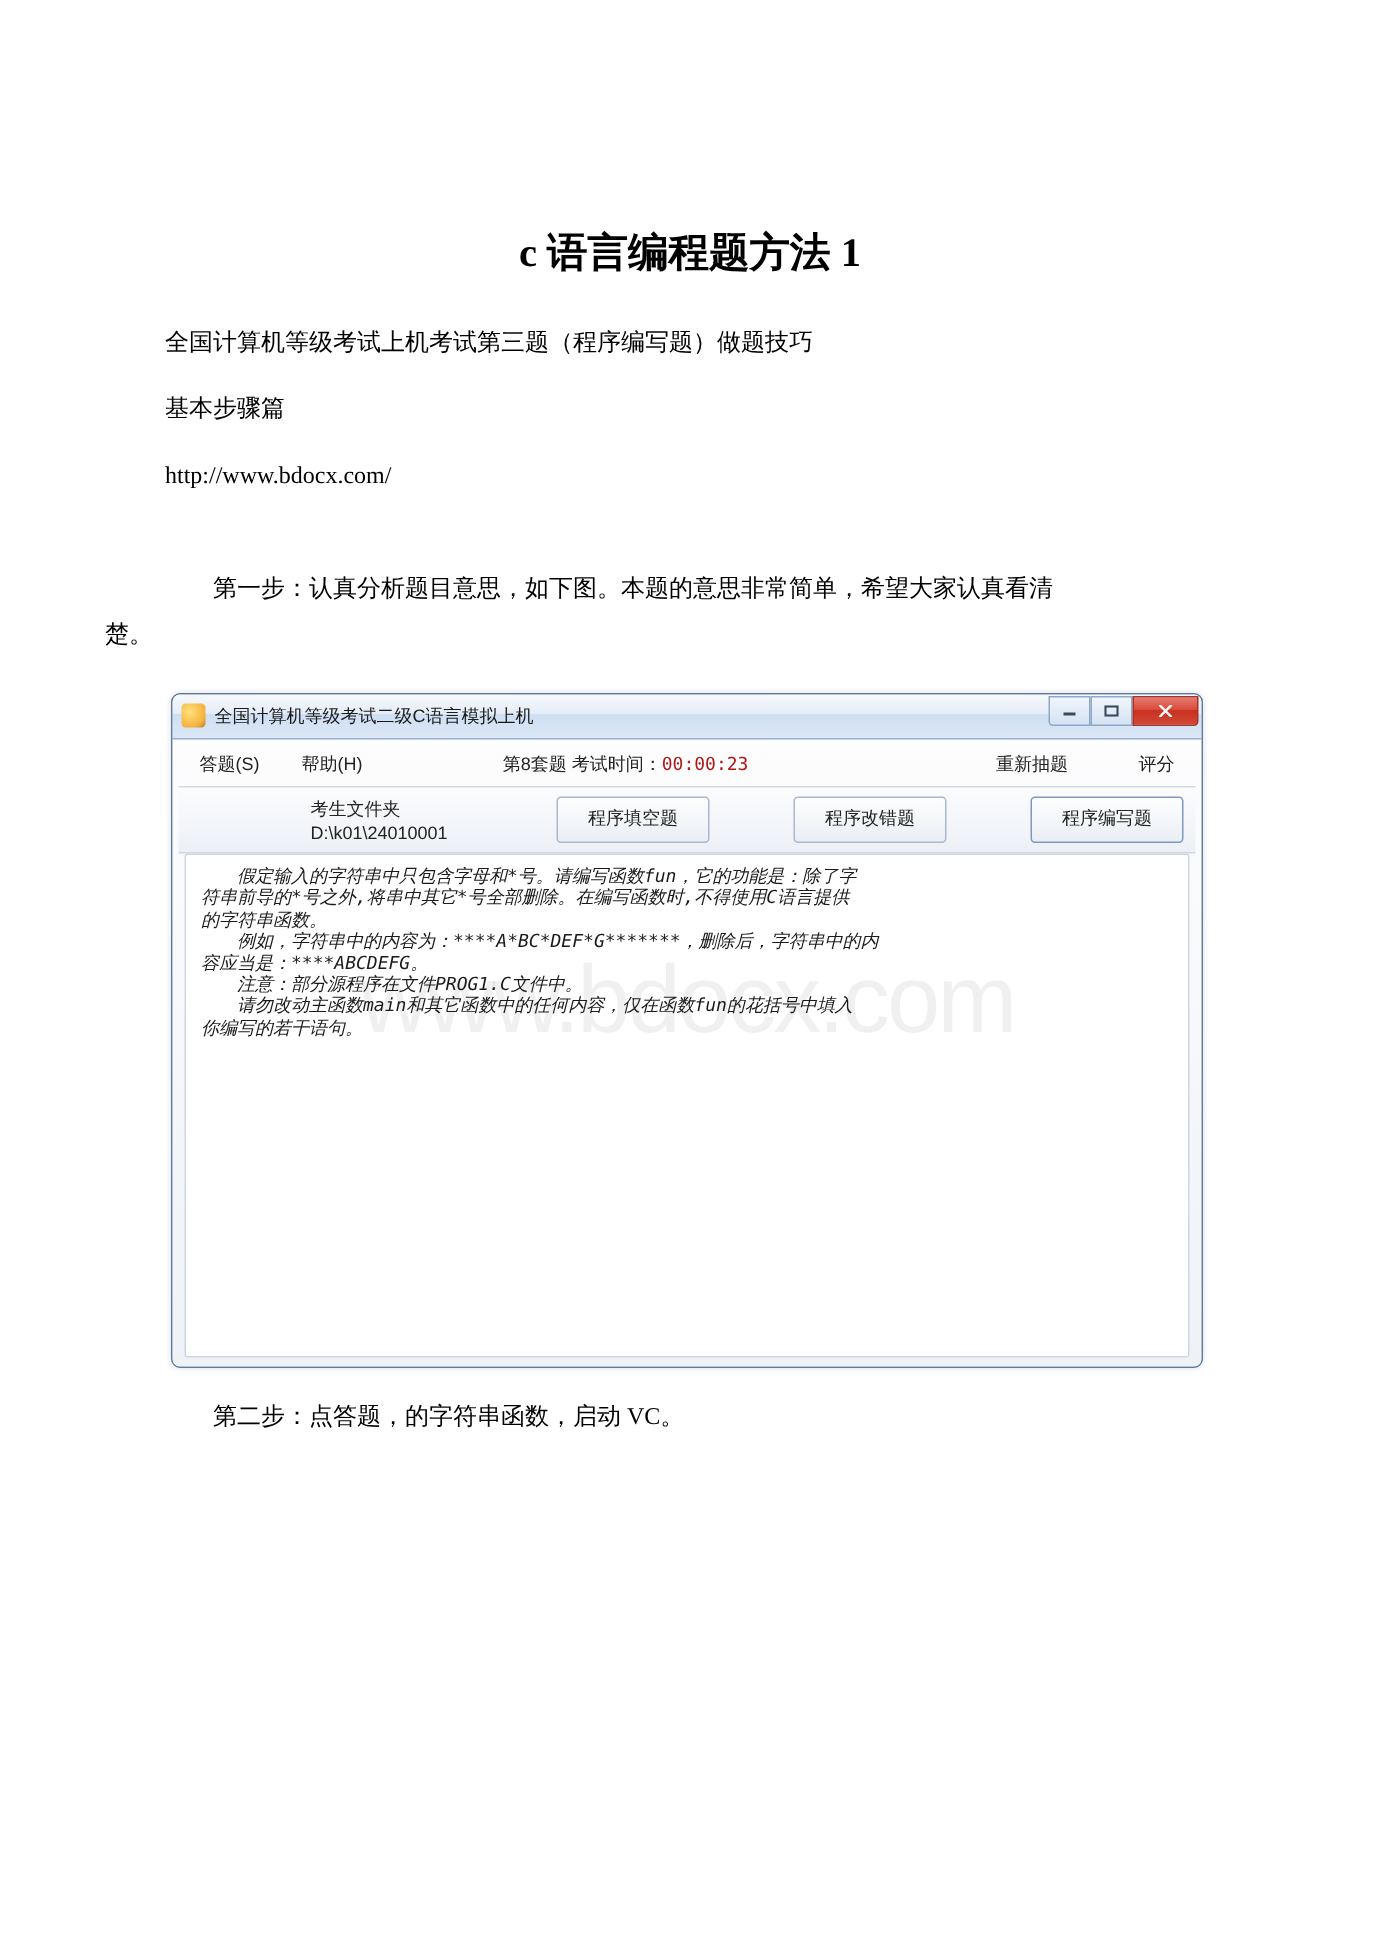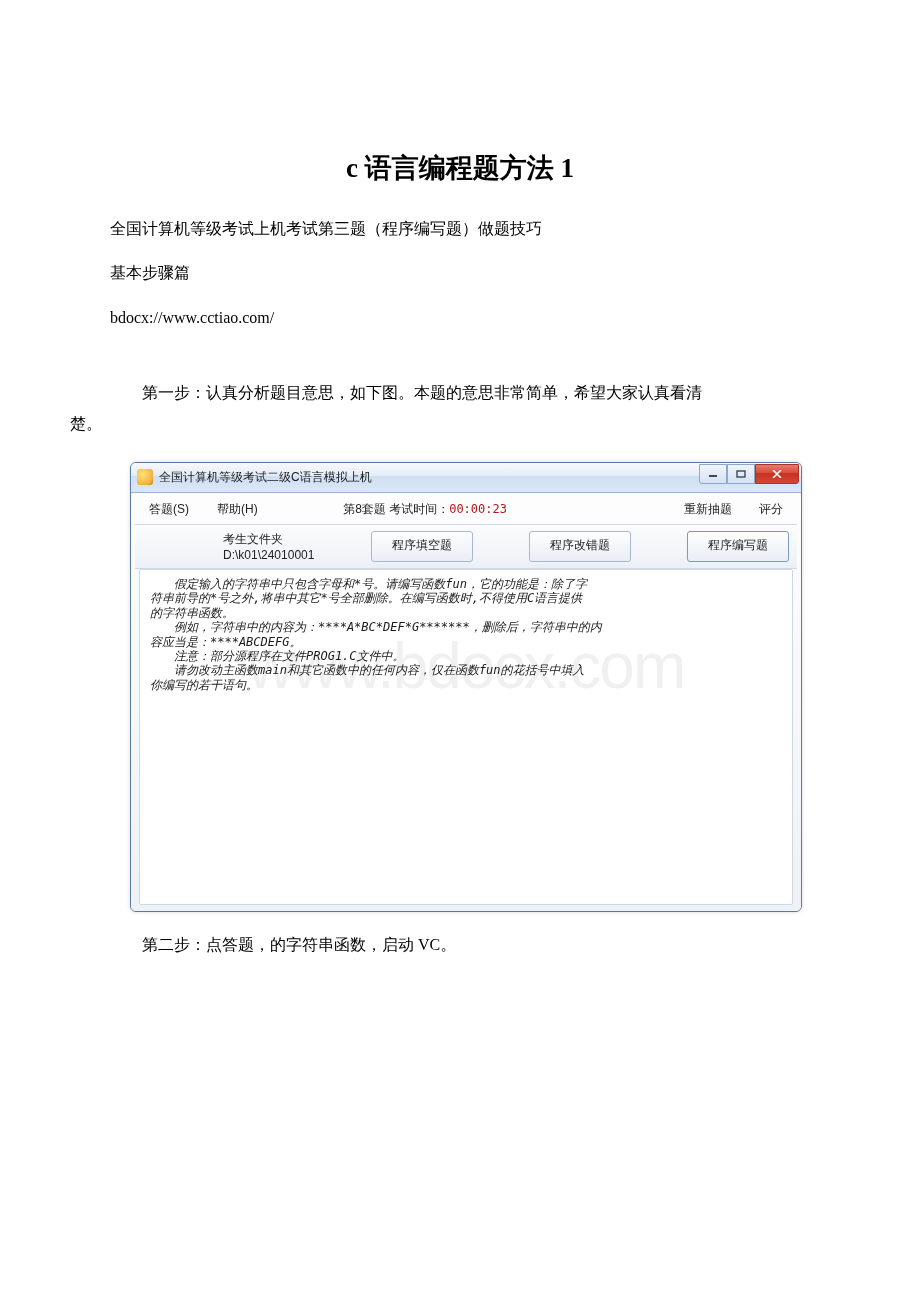--- a/index.html
+++ b/index.html
@@ -39,21 +39,21 @@
       line-height: 1.9;
       margin-bottom: 14px;
       margin-left: -40px;
     }
     .doc-step1-wrap {
       margin-bottom: 23px;
     }
 
     
     .app-window {
-      margin: 0 8px 18px 20px;
+      margin: 0 8px 18px 4px;
       border: 1px solid #5a7aa0;
       border-radius: 6px;
       overflow: hidden;
       font-family: "Microsoft YaHei", "SimSun", sans-serif;
       box-shadow: 0 0 4px rgba(0,0,0,0.15);
       background: #f0f0f0;
     }
     .titlebar {
       height: 30px;
       background: linear-gradient(to bottom, #f7f9fc 0%, #e4ecf7 45%, #cfdff3 46%, #dbe7f6 100%);
@@ -124,21 +124,21 @@
       left: 50%;
       transform: translateX(-75%);
       display: flex;
       align-items: baseline;
       gap: 0;
     }
     .menu-center .timer { color: #b01818; font-family: "Consolas","SimSun",monospace; }
     .menu-right {
       margin-left: auto;
       display: flex;
-      gap: 27px;
+      gap: 47px;
       justify-content: flex-end;
     }
 
     .toolbar {
       display: flex;
       align-items: stretch;
       padding: 6px 8px 6px 8px;
       background: linear-gradient(to bottom, #fcfcfd, #ecf0f6);
       border-bottom: 1px solid #cfd7e2;
       gap: 48px;
@@ -202,21 +202,21 @@
       font-style: italic;
     }
     .mono { font-family: "Consolas","SimSun",monospace; }
   </style>
 </head>
 <body>
 
 <h1 class="doc-title">c 语言编程题方法 1</h1>
 <p class="doc-para">全国计算机等级考试上机考试第三题（程序编写题）做题技巧</p>
 <p class="doc-para">基本步骤篇</p>
-<p class="doc-link">bdocx://www.cctiao.com/</p>
+<p class="doc-link">http://www.bdocx.com/</p>
 
 <div class="doc-step1-wrap">
   <p class="doc-para-indent" style="margin-bottom:0">第一步：认真分析题目意思，如下图。本题的意思非常简单，希望大家认真看清</p>
   <p class="doc-para-continue">楚。</p>
 </div>
 
 <div class="app-window">
   <div class="titlebar">
     <div class="titlebar-icon"></div>
     <div class="titlebar-text">全国计算机等级考试二级C语言模拟上机</div>

